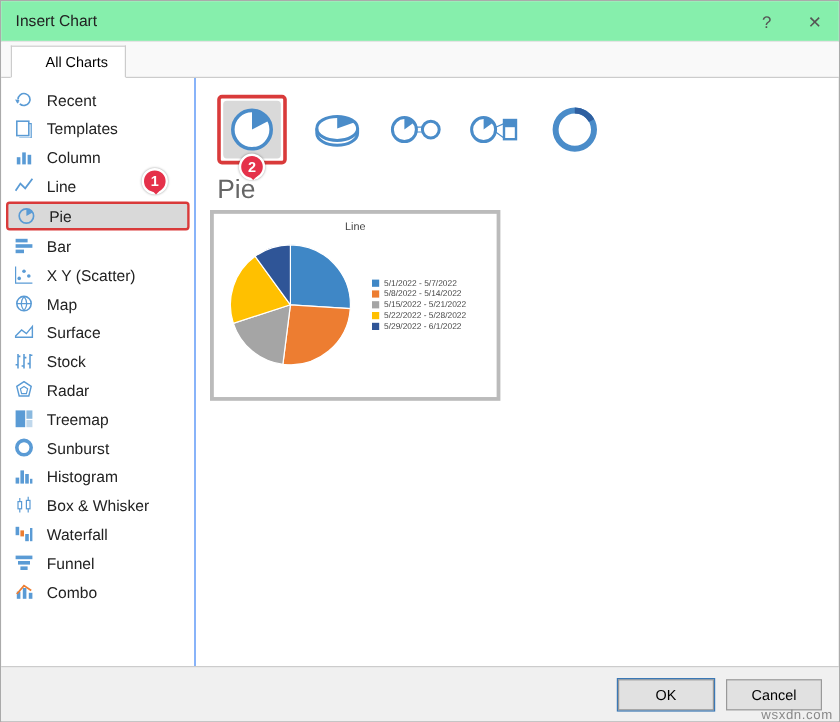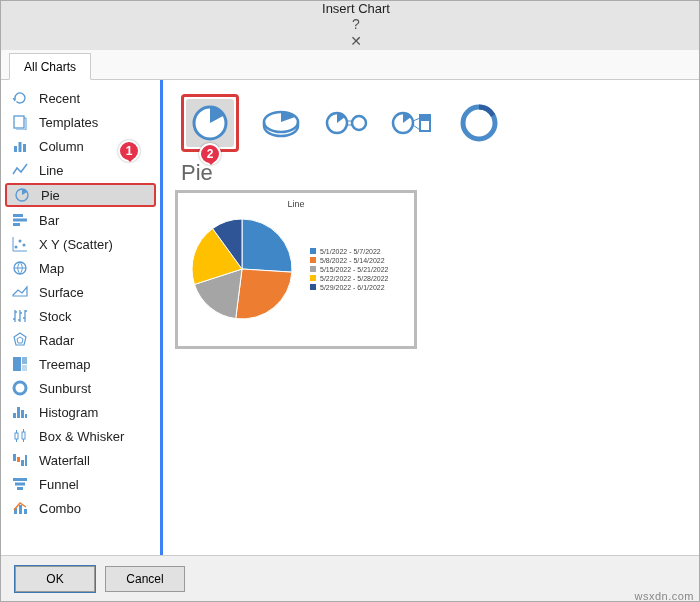--- a/index.html
+++ b/index.html
@@ -1,42 +1,42 @@
 <!DOCTYPE html>
 <html><head>
 <meta charset="utf-8">
 <style>
   * { box-sizing: border-box; font-family: "Segoe UI", Arial, sans-serif; }
   body { margin: 0; background: #fff; width: 700px; height: 602px; overflow: hidden; position: relative; }
   .dialog { width: 700px; height: 602px; border: 1px solid #aaa; background: #fff; display: flex; flex-direction: column; }
-  .titlebar { height: 49px; display: flex; align-items: center; padding: 0 0 0 12px; font-size: 13px; color: #222; background: #e5e5e5; border-bottom: 1px solid #e5e5e5; flex-direction: column; }
+  .titlebar { height: 34px; display: flex; align-items: center; padding: 0 0 0 12px; font-size: 13px; color: #222; background: #86efac; border-bottom: 1px solid #e5e5e5; }
   .titlebar .title { flex: 1; }
   .titlebar .winbtn { width: 40px; height: 34px; display: flex; align-items: center; justify-content: center; font-size: 14px; color: #555; }
   .tabs { height: 30px; display: flex; align-items: flex-end; padding: 0 0 0 8px; border-bottom: 1px solid #ccc; background: #f9f9f9; }
-  .tab { padding: 6px 14px 5px 14px; font-size: 12px; background: #fff; border: 1px solid #ccc; border-bottom: 1px solid #fff; position: relative; top: 1px; }
+  .tab { padding: 6px 14px 5px 28px; font-size: 12px; background: #fff; border: 1px solid #ccc; border-bottom: 1px solid #fff; position: relative; top: 1px; }
   .body { flex: 1; display: flex; overflow: hidden; }
-  .sidebar { width: 162px; border-right: 3px solid #3b82f6; background: #fff; padding: 6px 0; overflow: hidden; }
+  .sidebar { width: 162px; border-right: 1px solid #3b82f6; background: #fff; padding: 6px 0; overflow: hidden; }
   .side-item { display: flex; align-items: center; padding: 3px 10px; font-size: 13px; color: #222; gap: 10px; cursor: pointer; height: 24px; }
   .side-item .ic { width: 18px; height: 18px; display: flex; align-items: center; justify-content: center; color: #5a9bd5; }
   .side-item.selected { background: #d9d9d9; }
   .selected-box { border: 2px solid #d93a3a; border-radius: 3px; margin: 1px 4px; padding: 1px 6px; }
   .main { flex: 1; padding: 10px 14px; position: relative; }
   .typerow { display: flex; gap: 18px; align-items: center; padding: 4px 0 8px 4px; }
   .typebtn { width: 48px; height: 48px; display: flex; align-items: center; justify-content: center; border-radius: 3px; }
   .typebtn.sel { background: #d9d9d9; }
   .typebtn-wrap { border: 3px solid #d93a3a; border-radius: 4px; padding: 2px; display: inline-flex; position: relative; }
   .subtitle { font-size: 22px; color: #666; margin: 0 0 6px 4px; font-weight: 400; }
   .preview { border: 1px solid #bbb; width: 238px; height: 155px; padding: 6px 10px; background: #fff; position: relative; }
   .preview.sel { outline: 3px solid #bbb; outline-offset: -1px; }
   .preview .ptitle { font-size: 9px; text-align: center; color: #444; }
   .preview .prow { display: flex; align-items: center; gap: 14px; margin-top: 6px; }
   .legend { font-size: 7px; color: #444; }
   .legend .lrow { display: flex; align-items: center; gap: 4px; margin: 2px 0; }
   .legend .sw { width: 6px; height: 6px; }
-  .footer { height: 46px; border-top: 1px solid #ccc; display: flex; align-items: center; padding: 0 14px; gap: 10px; background: #f0f0f0; }
+  .footer { height: 46px; border-top: 1px solid #ccc; display: flex; align-items: center; justify-content: flex-end; padding: 0 14px; gap: 10px; background: #f0f0f0; }
   .btn { min-width: 80px; height: 26px; border: 1px solid #999; background: #e1e1e1; font-size: 12px; display: flex; align-items: center; justify-content: center; }
   .btn.primary { outline: 1px solid #3b78b5; }
   .callout { position: absolute; width: 22px; height: 22px; border-radius: 50%; background: #e5314a; color: #fff; font-size: 12px; font-weight: bold; display: flex; align-items: center; justify-content: center; border: 2px solid #fff; box-shadow: 0 0 2px rgba(0,0,0,.4); z-index: 50; }
   .callout::before { content: ""; position: absolute; bottom: -7px; left: 5px; border: 5px solid transparent; border-top-color: #e5314a; }
   .watermark { position: absolute; right: 6px; bottom: 0; font-size: 11px; color: #888; letter-spacing: .5px; }
 </style>
 </head>
 <body>
 
 <div class="dialog">

